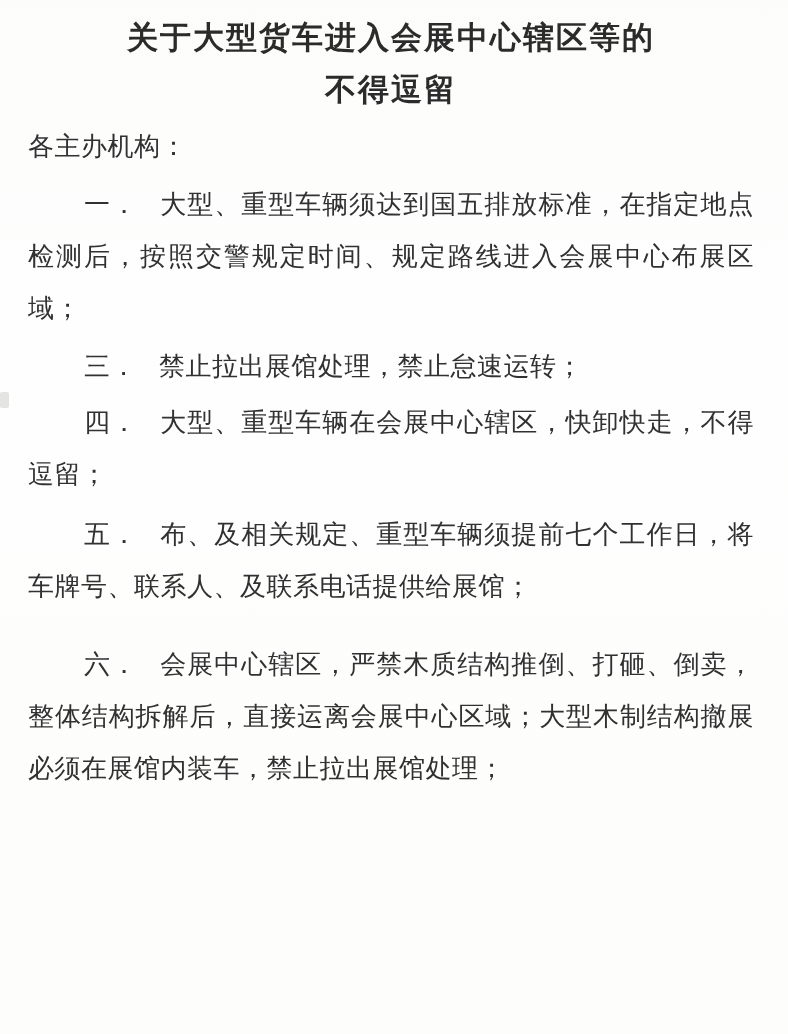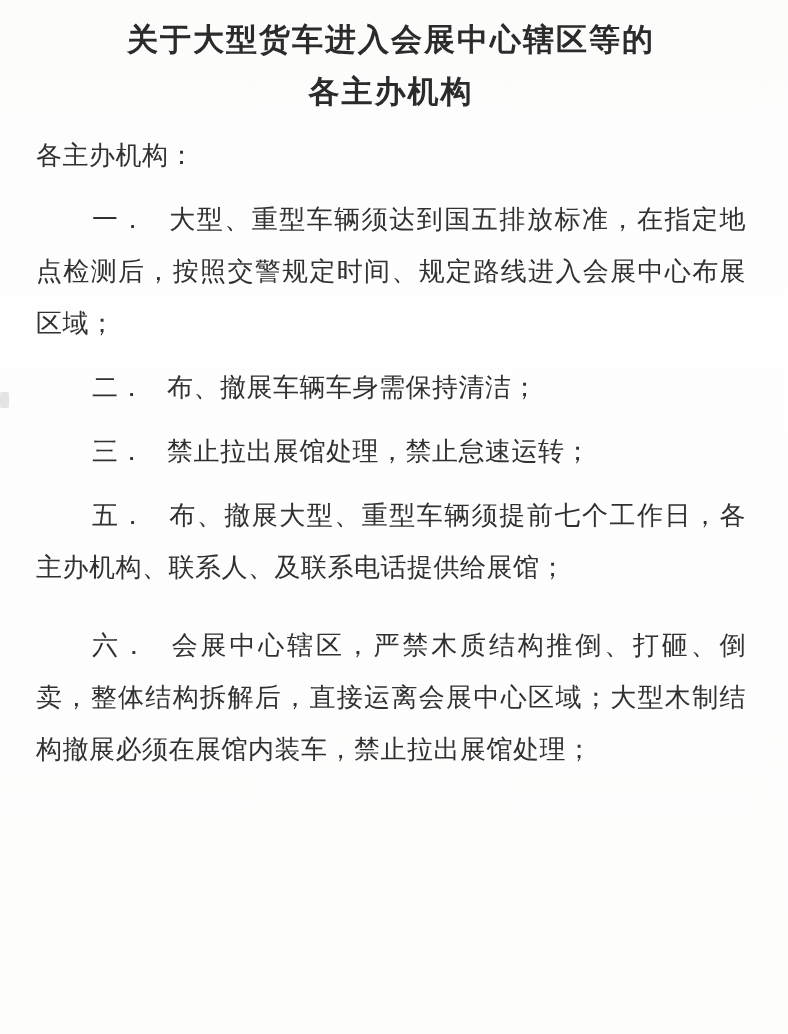--- a/index.html
+++ b/index.html
@@ -7,21 +7,21 @@
     padding: 0;
     background: #ffffff;
   }
   .page {
     position: relative;
     width: 788px;
     height: 1034px;
     box-sizing: border-box;
     background: #fdfdfc;
     color: #313131;
-    font-family: Liberation Serif, serif;
+    font-family: Liberation Mono, monospace;
     padding: 14px 30px 0 24px;
     overflow: hidden;
     
     background-image: linear-gradient(180deg, #fcfcfb 0%, #fefefe 30%, #fdfdfc 100%);
   }
   .title {
     margin: 0;
     text-align: center;
     font-size: 31px;
     font-weight: 700;
@@ -34,21 +34,21 @@
   }
   .body-text {
     font-size: 26px;
     line-height: 52px;
     letter-spacing: 0.5px;
   }
   .salutation {
     margin: 48px 0 0 0;
   }
   .para {
-    margin: 12px;
+    margin: 4px;
     text-align: justify;
     text-justify: inter-ideograph;
   }
   .indent {
     text-indent: 56px;
   }
   .intro {
     margin-top: 4px;
   }
   .item {
@@ -74,30 +74,30 @@
 </style>
 </head>
 <body>
 
 <div class="page">
 
   <div class="scan-smudge"></div>
 
   <h1 class="title">
     <span class="title-line">关于大型货车进入会展中心辖区等的</span>
-    <span class="title-line">各主办机构</span>
+    <span class="title-line">不得逗留</span>
   </h1>
 
   <p class="para body-text salutation">各主办机构：</p>
 
 
   <p class="para body-text indent item"><span class="num">一．</span><span>大型、重型车辆须达到国五排放标准，在指定地点检测后，按照交警规定时间、规定路线进入会展中心布展区域；</span></p>
 
-  <p class="para body-text indent item"><span class="num">二．</span><span>布、撤展车辆车身需保持清洁；</span></p>
 
   <p class="para body-text indent item"><span class="num">三．</span><span>禁止拉出展馆处理，禁止怠速运转；</span></p>
 
+  <p class="para body-text indent item"><span class="num">四．</span><span>大型、重型车辆在会展中心辖区，快卸快走，不得逗留；</span></p>
 
-  <p class="para body-text indent item"><span class="num">五．</span><span>布、撤展大型、重型车辆须提前七个工作日，各主办机构、联系人、及联系电话提供给展馆；</span></p>
+  <p class="para body-text indent item"><span class="num">五．</span><span>布、及相关规定、重型车辆须提前七个工作日，将车牌号、联系人、及联系电话提供给展馆；</span></p>
 
   <p class="para body-text indent item"><span class="num">六．</span><span>会展中心辖区，严禁木质结构推倒、打砸、倒卖，整体结构拆解后，直接运离会展中心区域；大型木制结构撤展必须在展馆内装车，禁止拉出展馆处理；</span></p>
 
 </div>
 
 </body></html>

